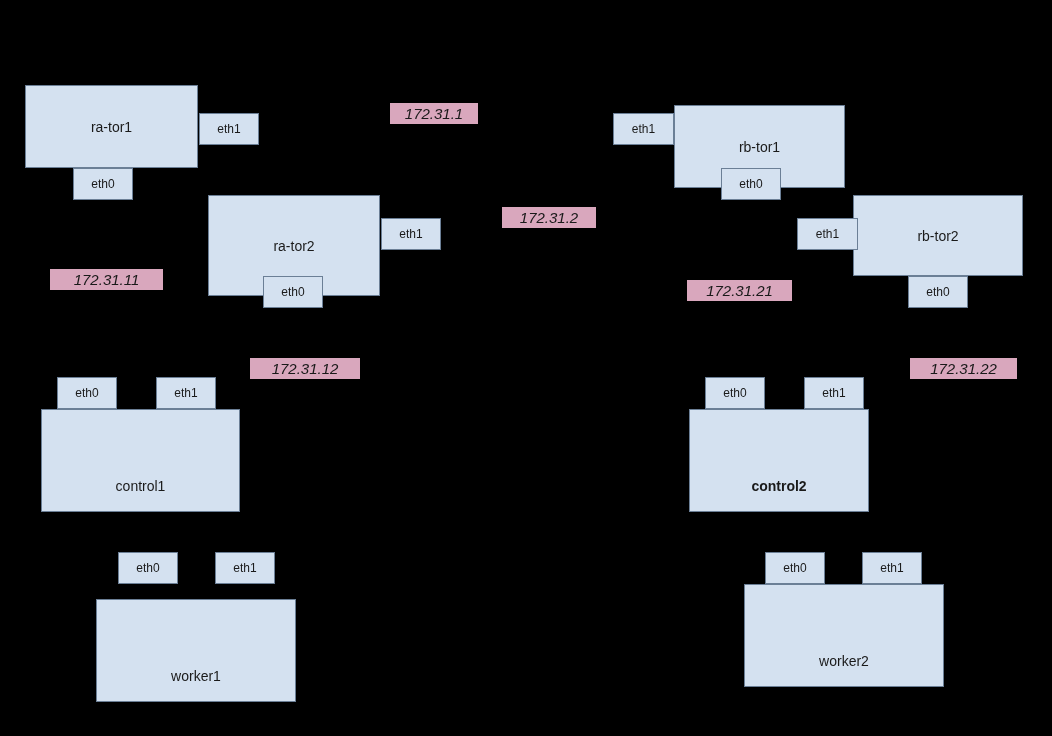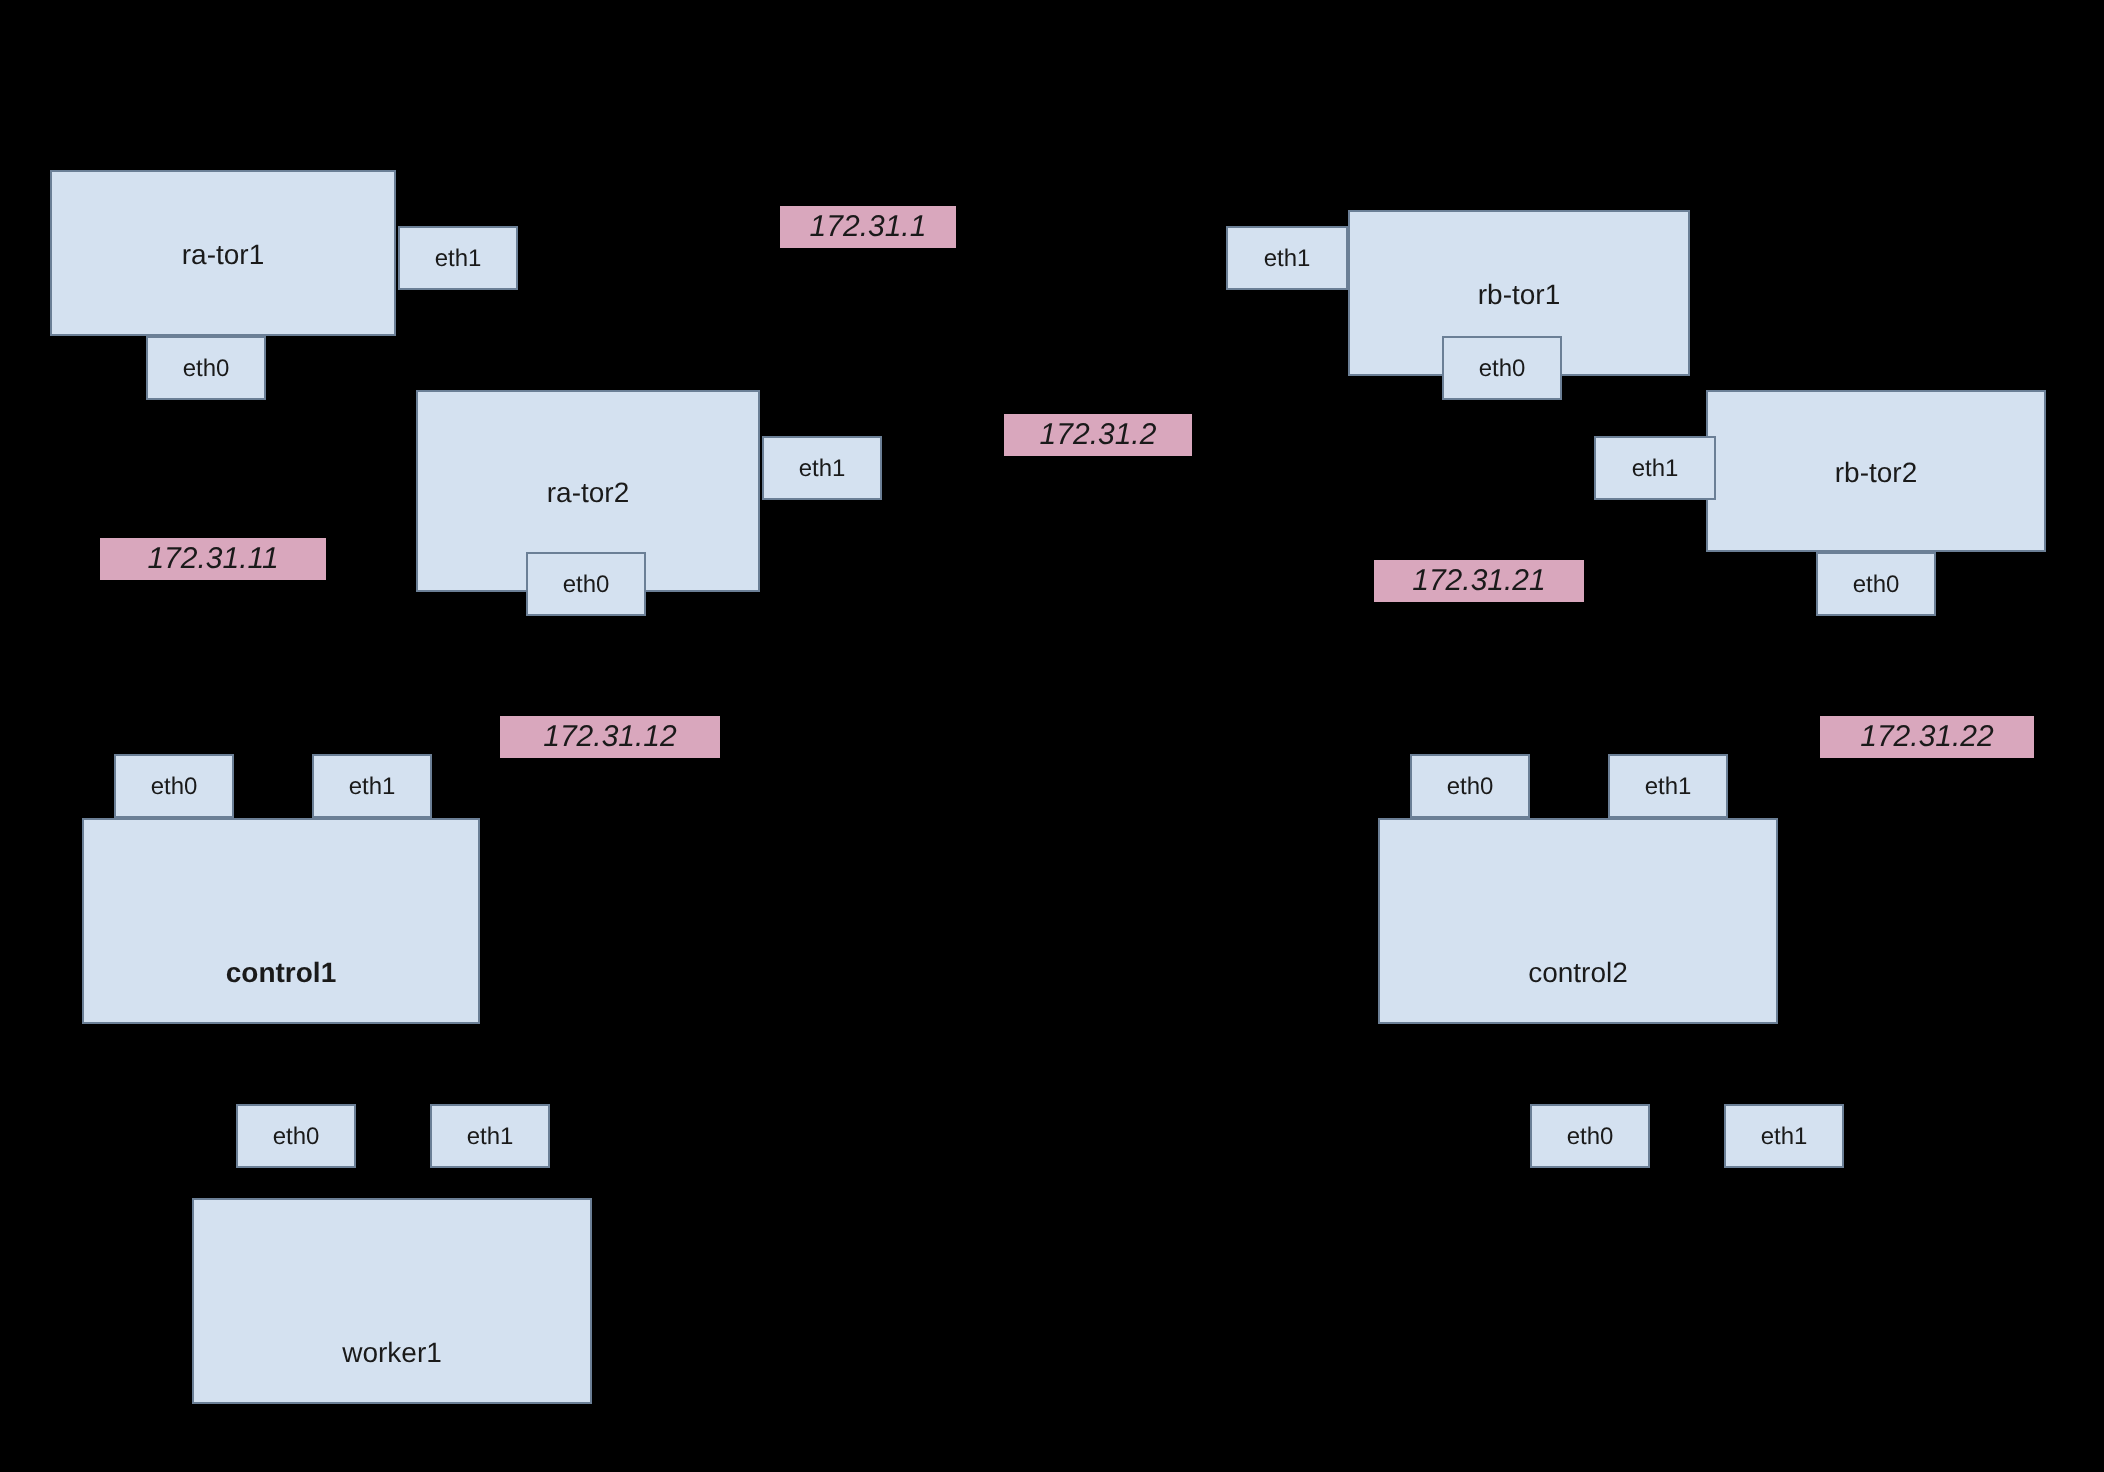--- a/index.html
+++ b/index.html
@@ -85,28 +85,31 @@
     </div>
     <div class="node switch" style="left: 208px; top: 195px; width: 172px; height: 101px;">
       <div class="node-label">ra-tor2</div>
     </div>
     <div class="node switch" style="left: 674px; top: 85px; width: 171px; height: 83px; margin-top: 20px;">
       <div class="node-label">rb-tor1</div>
     </div>
     <div class="node switch" style="left: 853px; top: 195px; width: 170px; height: 81px;">
       <div class="node-label">rb-tor2</div>
     </div>
-    <div class="node host" style="left: 41px; top: 409px; width: 199px; height: 103px; font-weight: bold;">
+    <div class="node host" style="left: 41px; top: 409px; width: 199px; height: 103px;">
       <div class="node-label">control1</div>
     </div>
-    <div class="node host" style="left: 689px; top: 409px; width: 200px; height: 103px;">
+    <div class="node host" style="left: 689px; top: 409px; width: 180px; height: 103px; font-weight: bold;">
       <div class="node-label">control2</div>
     </div>
     <div class="node host" style="left: 96px; top: 584px; width: 200px; height: 103px; margin-top: 15px;">
       <div class="node-label">worker1</div>
+    </div>
+    <div class="node host" style="left: 744px; top: 584px; width: 200px; height: 103px;">
+      <div class="node-label">worker2</div>
     </div>
     <div class="port" style="left: 199px; top: 113px; width: 60px; height: 32px;">eth1</div>
     <div class="port" style="left: 73px; top: 168px; width: 60px; height: 32px;">eth0</div>
     <div class="port" style="left: 381px; top: 218px; width: 60px; height: 32px;">eth1</div>
     <div class="port" style="left: 263px; top: 276px; width: 60px; height: 32px;">eth0</div>
     <div class="port" style="left: 613px; top: 113px; width: 61px; height: 32px;">eth1</div>
     <div class="port" style="left: 721px; top: 168px; width: 60px; height: 32px;">eth0</div>
     <div class="port" style="left: 797px; top: 218px; width: 61px; height: 32px;">eth1</div>
     <div class="port" style="left: 908px; top: 276px; width: 60px; height: 32px;">eth0</div>
     <div class="port" style="left: 57px; top: 377px; width: 60px; height: 32px;">eth0</div>

